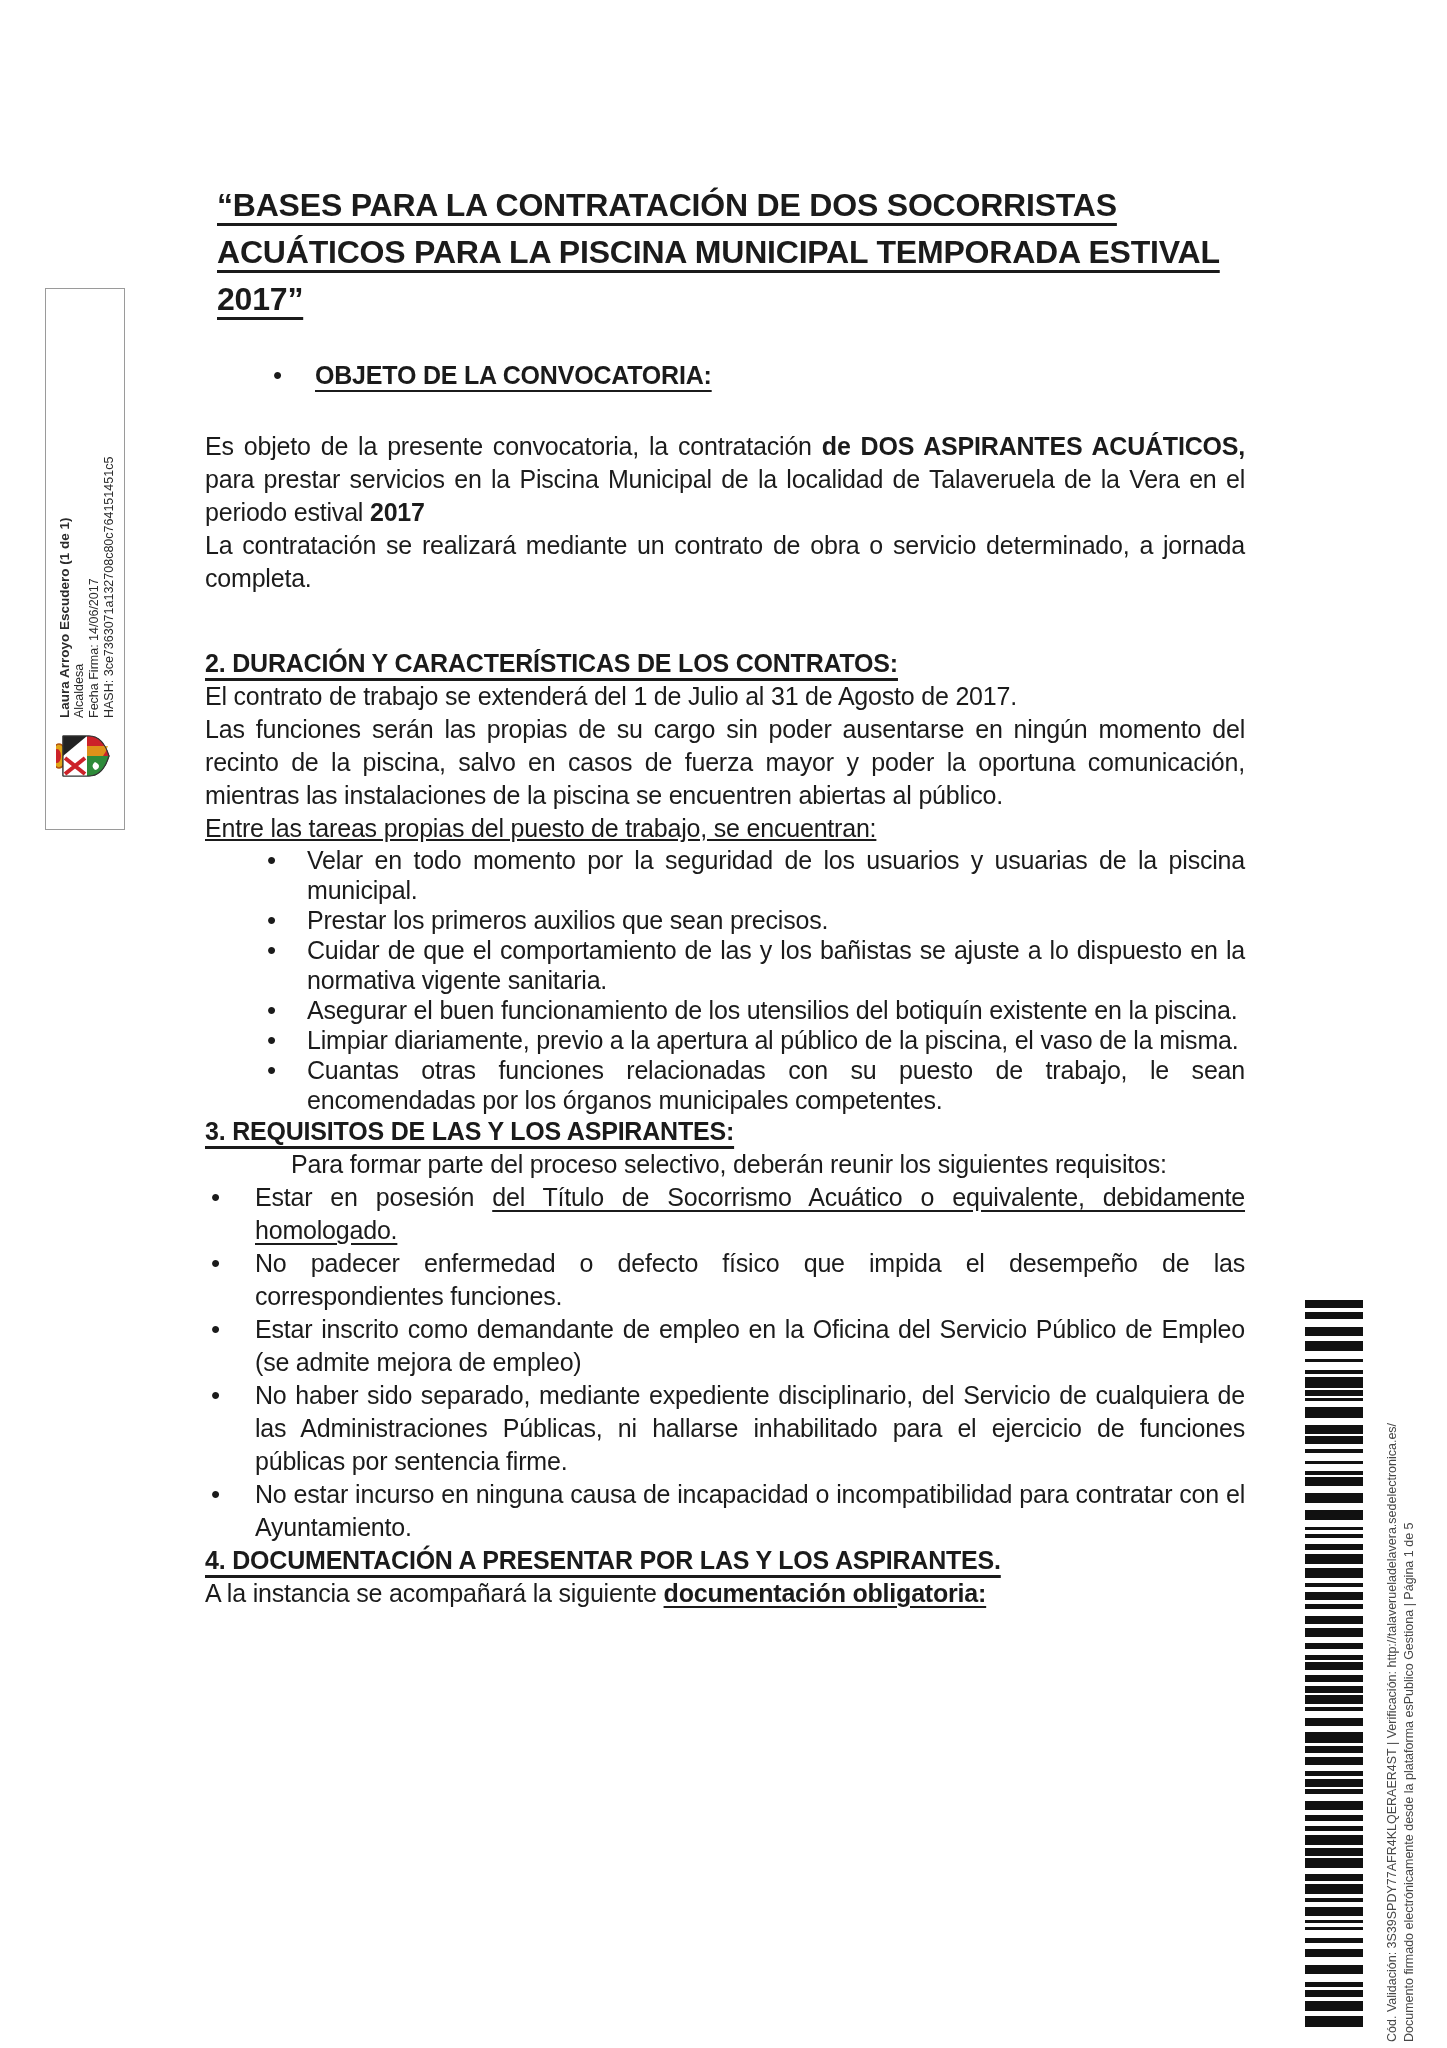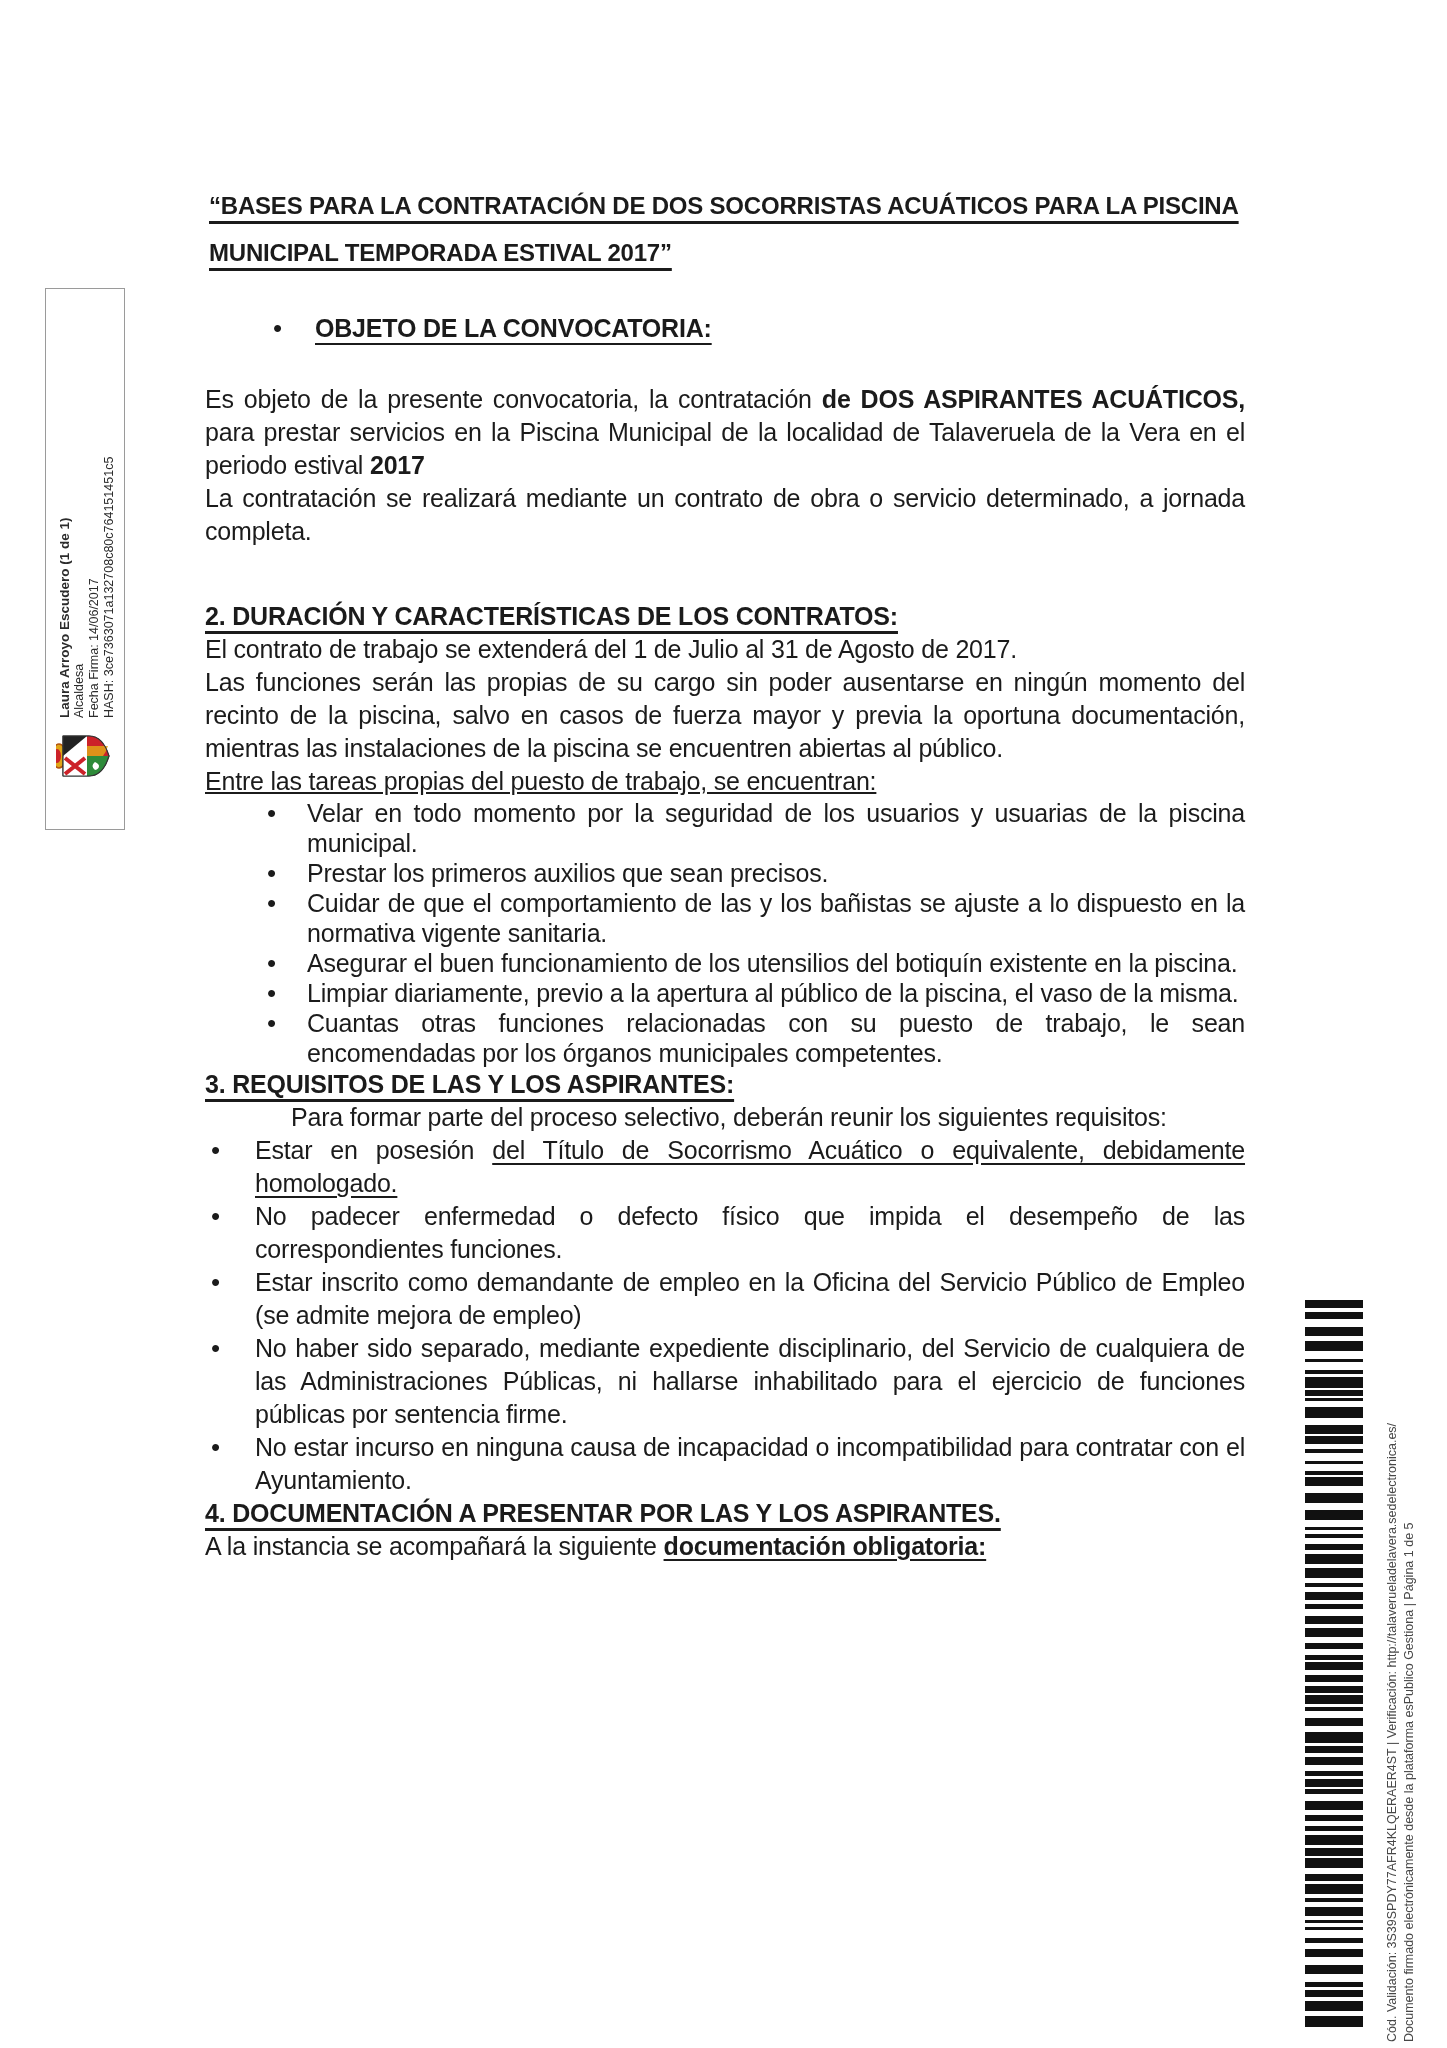--- a/index.html
+++ b/index.html
@@ -9,22 +9,22 @@
     background:#ffffff;
     font-family:"Liberation Sans","DejaVu Sans",sans-serif;
     color:#1b1b1b;
     overflow:hidden;
   }
   
   .content{position:absolute;left:205px;top:160px;width:1040px;}
   .content p{margin:0;font-size:25px;line-height:33px;letter-spacing:-0.2px;}
   .just{text-align:justify;}
   h1{
-    margin:22px 0 36px 4px;
-    font-size:24px;line-height:47px;font-weight:bold;
+    margin:22px 0 36px 12px;
+    font-size:32px;line-height:47px;font-weight:bold;
     text-decoration:underline;text-underline-offset:7px;text-decoration-thickness:3px;
     letter-spacing:-0.2px;
   }
   .h-inline{
     font-weight:bold;
     text-decoration:underline;text-underline-offset:6px;text-decoration-thickness:2px;
   }
   ul{list-style:none;margin:0;padding:0;}
   li{position:relative;font-size:25px;line-height:33px;letter-spacing:-0.2px;text-align:justify;}
   li::before{content:"\2022";position:absolute;left:0;top:0;font-size:26px;}
@@ -88,21 +88,21 @@
     </ul>
 
     <div class="para-block">
       <p class="just"><span>Es objeto de la presente convocatoria, la contratación </span><b>de DOS ASPIRANTES ACUÁTICOS, </b><span> para prestar servicios en la Piscina Municipal de la localidad de Talaveruela de la Vera en el periodo estival </span><b>2017</b></p>
       <p class="just">La contratación se realizará mediante un contrato de obra o servicio determinado, a jornada completa.</p>
     </div>
 
     <p class="sec-heading mt52 mb44">2. DURACIÓN Y CARACTERÍSTICAS DE LOS CONTRATOS:</p>
 
     <p class="mb42">El contrato de trabajo se extenderá del 1 de Julio al 31 de Agosto de 2017.</p>
-    <p class="just mb50">Las funciones serán las propias de su cargo sin poder ausentarse en ningún momento del recinto de la piscina, salvo en casos de fuerza mayor y previa la oportuna documentación, mientras las instalaciones de la piscina se encuentren abiertas al público.</p>
+    <p class="just mb50">Las funciones serán las propias de su cargo sin poder ausentarse en ningún momento del recinto de la piscina, salvo en casos de fuerza mayor y poder la oportuna comunicación, mientras las instalaciones de la piscina se encuentren abiertas al público.</p>
     <p class="mb30">Entre las tareas propias del puesto de trabajo, se encuentran:</p>
 
     <ul class="tasks-list">
       <li>Velar en todo momento por la seguridad de los usuarios y usuarias de la piscina municipal.</li>
       <li>Prestar los primeros auxilios que sean precisos.</li>
       <li>Cuidar de que el comportamiento de las y los bañistas se ajuste a lo dispuesto en la normativa vigente sanitaria.</li>
       <li>Asegurar el buen funcionamiento de los utensilios del botiquín existente en la piscina.</li>
       <li>Limpiar diariamente, previo a la apertura al público de la piscina, el vaso de la misma.</li>
       <li>Cuantas otras funciones relacionadas con su puesto de trabajo, le sean encomendadas por los órganos municipales competentes.</li>
     </ul>

